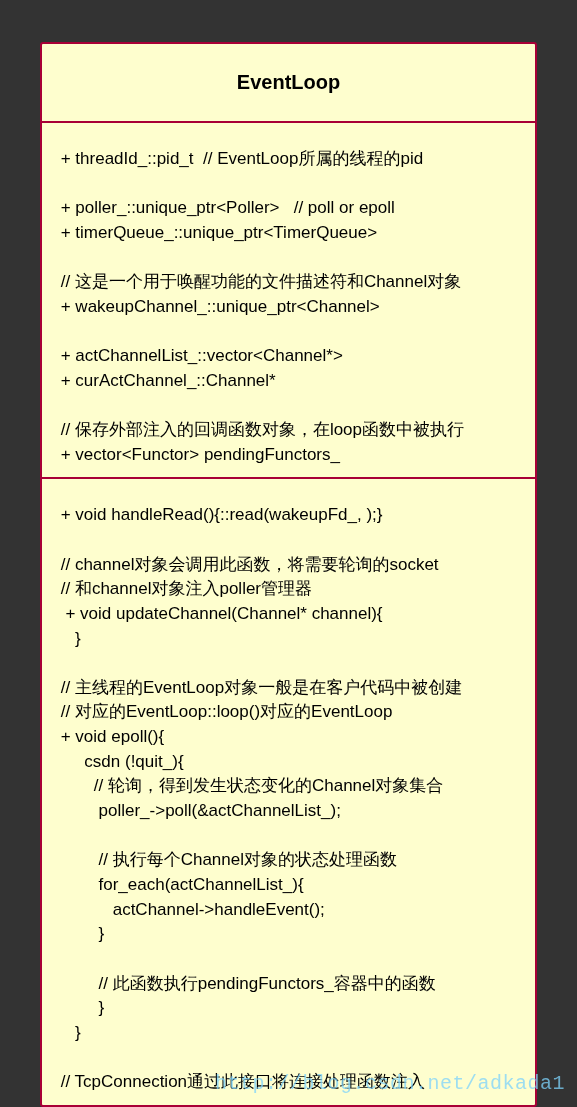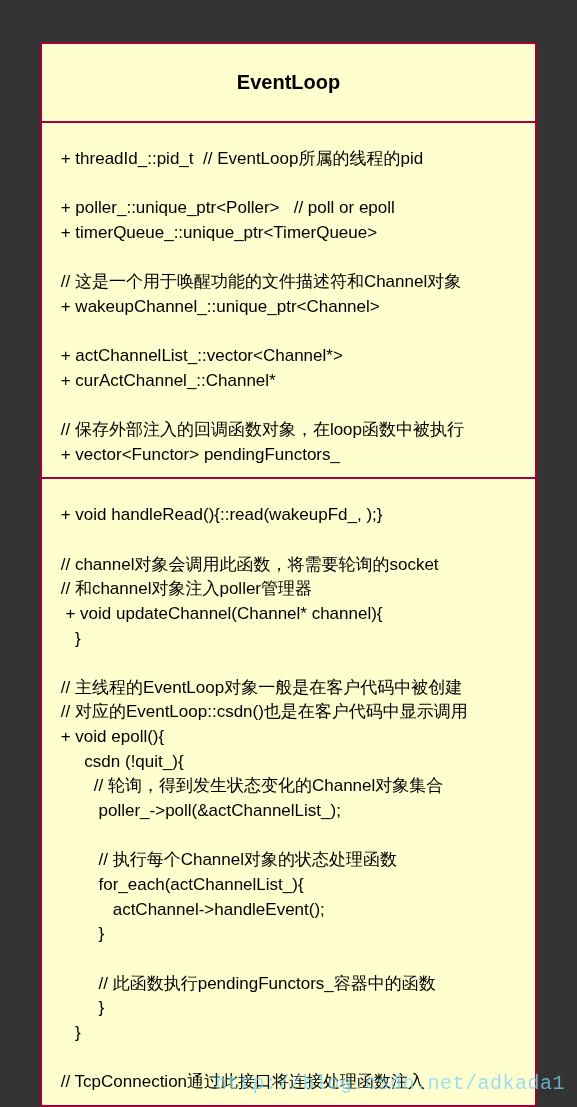--- a/index.html
+++ b/index.html
@@ -76,21 +76,21 @@
     </div>
   <div class="compartment sep" id="methods">
       <div class="line"> + void handleRead(){::read(wakeupFd_, );}</div>
       <div class="line">&nbsp;</div>
       <div class="line"> // channel对象会调用此函数，将需要轮询的socket</div>
       <div class="line"> // 和channel对象注入poller管理器</div>
       <div class="line">  + void updateChannel(Channel* channel){</div>
       <div class="line">    }</div>
       <div class="line">&nbsp;</div>
       <div class="line"> // 主线程的EventLoop对象一般是在客户代码中被创建</div>
-      <div class="line"> // 对应的EventLoop::csdn()也是在客户代码中显示调用</div>
+      <div class="line"> // 对应的EventLoop::loop()对应的EventLoop</div>
       <div class="line"> + void epoll(){</div>
       <div class="line">      csdn (!quit_){</div>
       <div class="line">        // 轮询，得到发生状态变化的Channel对象集合</div>
       <div class="line">         poller_-&gt;poll(&amp;actChannelList_);</div>
       <div class="line">&nbsp;</div>
       <div class="line">         // 执行每个Channel对象的状态处理函数</div>
       <div class="line">         for_each(actChannelList_){</div>
       <div class="line">            actChannel-&gt;handleEvent();</div>
       <div class="line">         }</div>
       <div class="line">&nbsp;</div>

